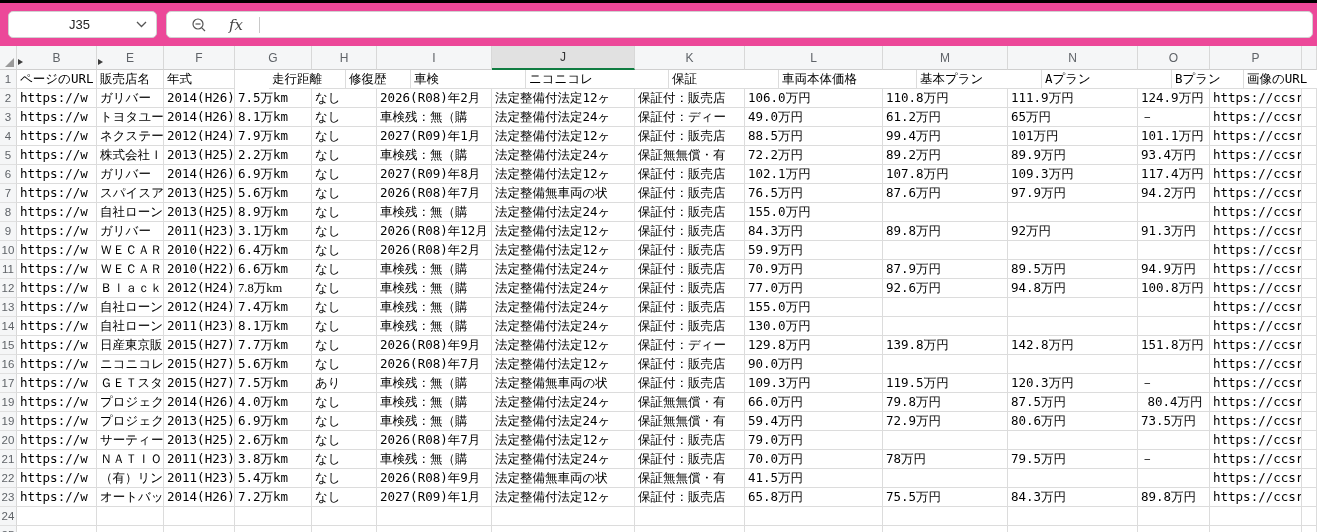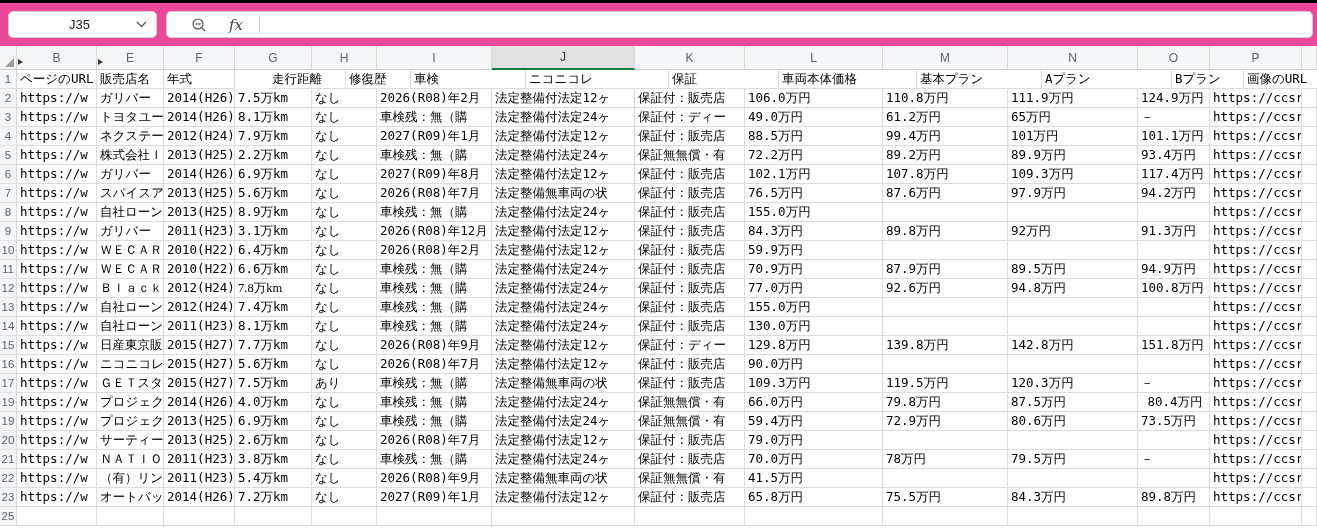--- a/index.html
+++ b/index.html
@@ -504,20 +504,37 @@
         <div class="cell" style="width: 143px;">法定整備付法定12ヶ</div>
         <div class="cell" style="width: 110px;">保証付：販売店</div>
         <div class="cell" style="width: 138px;">65.8万円</div>
         <div class="cell" style="width: 125px;">75.5万円</div>
         <div class="cell" style="width: 130px;">84.3万円</div>
         <div class="cell" style="width: 72px;">89.8万円</div>
         <div class="cell" style="width: 92px;">https://ccsrp</div>
         <div class="cell" style="width: 15px;"></div>
       </div>
       <div class="grow">
+        <div class="rowhdr">24</div>
+        <div class="cell" style="width: 80px;"></div>
+        <div class="cell" style="width: 67px;"></div>
+        <div class="cell" style="width: 71px;"></div>
+        <div class="cell" style="width: 77px;"></div>
+        <div class="cell" style="width: 65px;"></div>
+        <div class="cell" style="width: 115px;"></div>
+        <div class="cell" style="width: 143px;"></div>
+        <div class="cell" style="width: 110px;"></div>
+        <div class="cell" style="width: 138px;"></div>
+        <div class="cell" style="width: 125px;"></div>
+        <div class="cell" style="width: 130px;"></div>
+        <div class="cell" style="width: 72px;"></div>
+        <div class="cell" style="width: 92px;"></div>
+        <div class="cell" style="width: 15px;"></div>
+      </div>
+      <div class="grow">
         <div class="rowhdr">25</div>
         <div class="cell" style="width: 80px;"></div>
         <div class="cell" style="width: 67px;"></div>
         <div class="cell" style="width: 71px;"></div>
         <div class="cell" style="width: 77px;"></div>
         <div class="cell" style="width: 65px;"></div>
         <div class="cell" style="width: 115px;"></div>
         <div class="cell" style="width: 143px;"></div>
         <div class="cell" style="width: 110px;"></div>
         <div class="cell" style="width: 138px;"></div>

